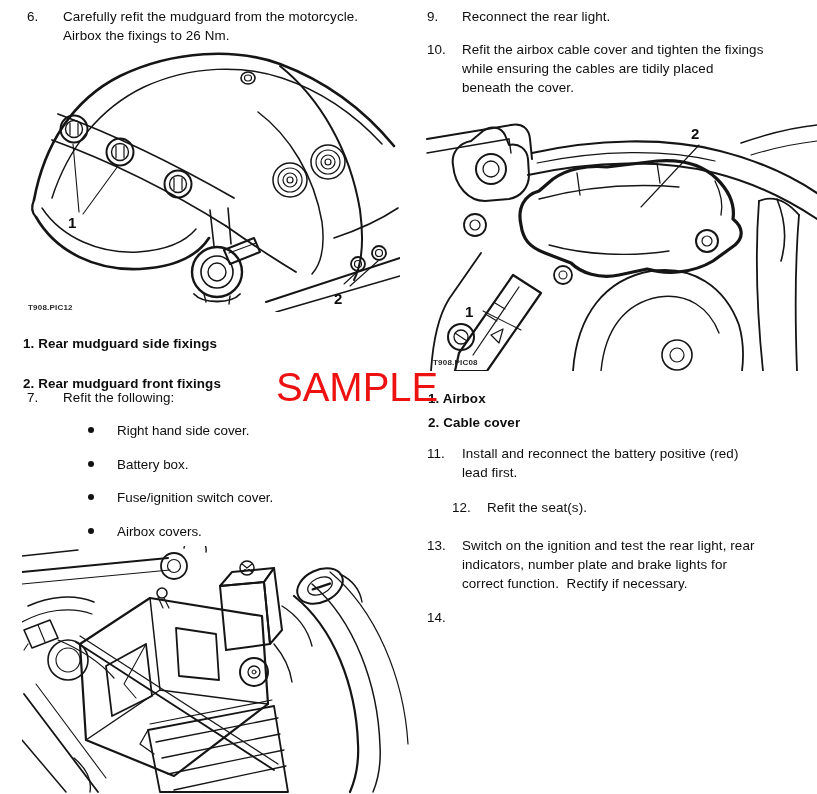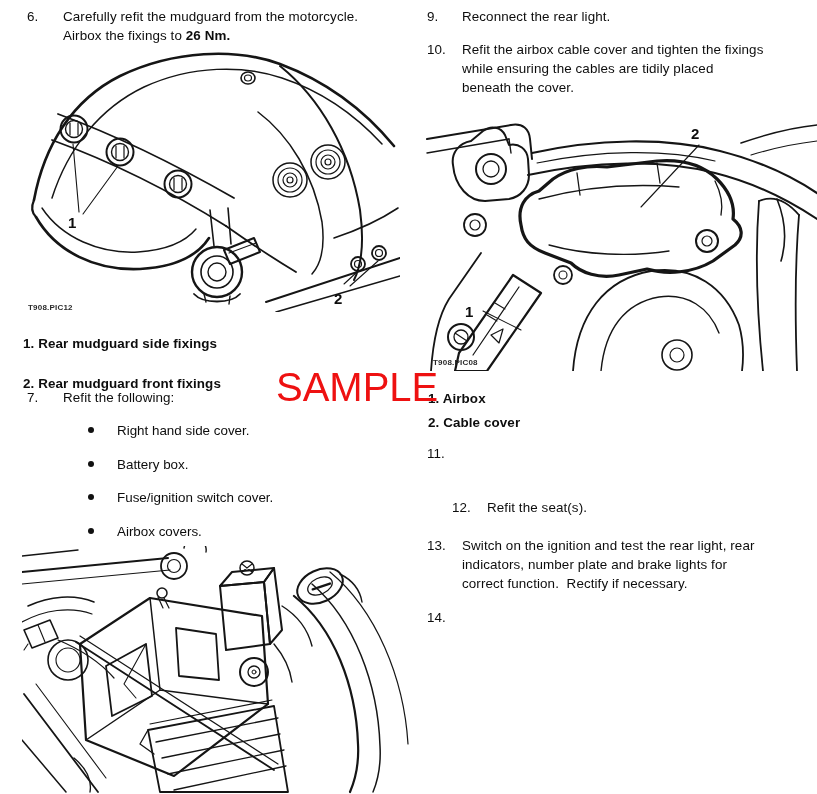--- a/index.html
+++ b/index.html
@@ -6,21 +6,21 @@
   .page{
     position:relative; width:817px; height:794px; background:#ffffff;
     overflow:hidden; font-family:"Liberation Sans", sans-serif;
     color:#0d0d0d; -webkit-font-smoothing:antialiased;
   }
   .step{position:absolute; display:flex; font-size:13.4px; line-height:19px; letter-spacing:.1px;}
   .step .num{flex-shrink:0;}
   .col-left .num{width:36px;}
   .col-right .num{width:35px;}
   .step .txt > div{white-space:pre-wrap;}
-  b{font-weight:bold;}
+  b{font-weight:normal;}
   .cap{position:absolute; font-size:13.4px; line-height:19px; font-weight:bold; letter-spacing:.1px;}
   .bullet{position:absolute; left:88px; display:flex; align-items:flex-start; font-size:13.4px; line-height:19px;}
   .dot{width:6px; height:6px; border-radius:50%; background:#111; margin-top:6px; margin-right:23px; flex-shrink:0;}
   .fig{position:absolute; overflow:hidden;}
   .fig svg{display:block;}
   .fig path, .fig circle, .fig ellipse, .fig polygon, .fig line{
     fill:none; stroke:#151515; stroke-linecap:round; stroke-linejoin:round;
   }
   .wfill{fill:#ffffff;}
   text.co{font:bold 15px "Liberation Sans", sans-serif; fill:#0d0d0d; stroke:none;}
@@ -286,20 +286,24 @@
       <text class="co" x="40" y="214">1</text>
       <text class="figcode" x="8" y="262">T908.PIC08</text>
     </svg>
   </div>
 
   <div class="cap" style="left:428px; top:389px">1. Airbox</div>
   <div class="cap" style="left:428px; top:413px">2. Cable cover</div>
 
   <div class="step col-right" style="left:427px; top:444px; width:385px">
     <span class="num">11.</span>
+    <span class="txt">
+        <div>Install and reconnect the battery positive (red)</div>
+        <div>lead first.</div>
+      </span>
   </div>
 
   <div class="step col-right" style="left:452px; top:498px; width:385px">
     <span class="num">12.</span>
     <span class="txt">
         <div>Refit the seat(s).</div>
       </span>
   </div>
 
   <div class="step col-right" style="left:427px; top:536px; width:385px">

